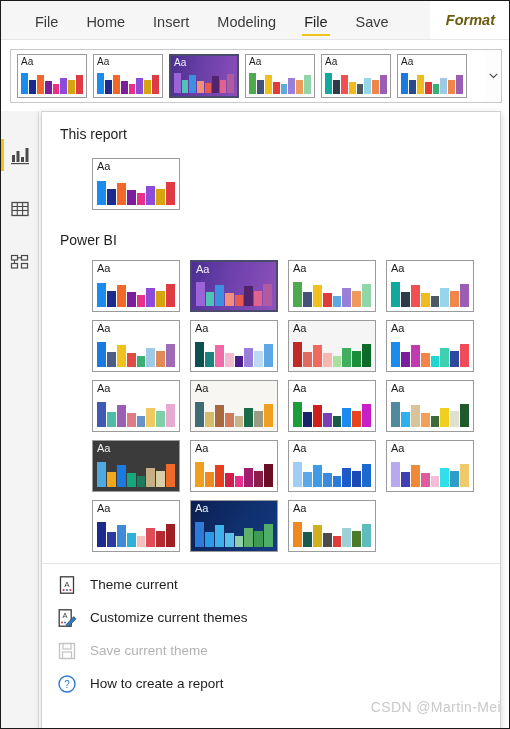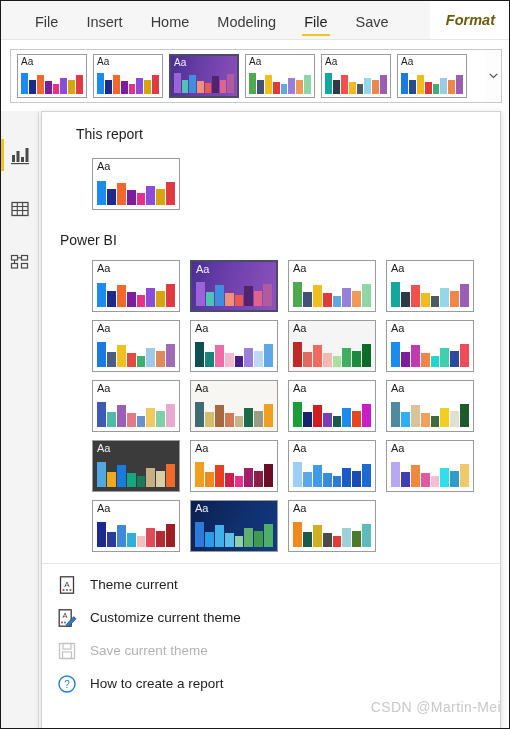--- a/index.html
+++ b/index.html
@@ -132,21 +132,21 @@
     width: 460px; height: 619px;
     background: #ffffff;
     border: 1px solid #d2d2d2;
     box-shadow: 0 2px 7px rgba(0,0,0,0.17);
     overflow: hidden;
   }
   .section-head {
     font-size: 14px; color: #1d1d1d;
     padding-left: 18px;
   }
-  #head-this { position: absolute; left: 16px; top: 14px; }
+  #head-this { position: absolute; left: 0; top: 14px; }
   #head-pbi  { position: absolute; left: 0; top: 120px; }
 
   #this-row { position: absolute; left: 50px; top: 46px; }
 
   #pbi-grid {
     position: absolute; left: 50px; top: 148px;
     display: grid;
     grid-template-columns: repeat(4, 88px);
     grid-column-gap: 10px;
     grid-row-gap: 8px;
@@ -186,22 +186,22 @@
     user-select: none;
   }
 </style>
 </head>
 <body>
 
 <div id="root">
 
   <div id="ribbon-tabs">
       <div class="tab">File</div>
+      <div class="tab">Home</div>
       <div class="tab">Insert</div>
-      <div class="tab">Home</div>
       <div class="tab">Modeling</div>
       <div class="tab active-view">File</div>
       <div class="tab">Save</div>
       <div class="tab format-tab" style="margin-left: auto; font-style: italic;">Format</div>
     </div>
 
   <div id="ribbon-strip">
     <div id="gallery-box">
         <div class="thumb strip-t" style="background: rgb(255, 255, 255);">
           <div class="aa" style="color: rgb(28, 28, 28);">Aa</div>
@@ -610,21 +610,21 @@
         <div class="menu-row">
           <span class="m-ico">
             <svg width="20" height="20" viewBox="0 0 20 20">
               <rect x="2.2" y="1.8" width="12" height="16.4" fill="none" stroke="#3b3b3b" stroke-width="1.3"></rect>
               <text x="8" y="10" text-anchor="middle" font-size="7.5" fill="#3b3b3b" font-family="Liberation Sans, sans-serif">A</text>
               <circle cx="5" cy="14.6" r="1" fill="#d13438"></circle>
               <circle cx="8" cy="14.6" r="1" fill="#2b7cd3"></circle>
               <path d="M9 16.8 L16.8 8.6 L19 10.8 L11.2 19 Z" fill="#2b7cd3" stroke="#3b3b3b" stroke-width="0.7"></path>
             </svg>
           </span>
-          <span class="m-label">Customize current theme</span>
+          <span class="m-label">Customize current themes</span>
         </div>
         <div class="menu-row disabled">
           <span class="m-ico">
             <svg width="20" height="20" viewBox="0 0 20 20">
               <rect x="2.5" y="2.5" width="15" height="15" fill="none" stroke="#c2c2c2" stroke-width="1.3"></rect>
               <rect x="6" y="2.5" width="8" height="5.5" fill="none" stroke="#c2c2c2" stroke-width="1.2"></rect>
               <rect x="5.5" y="11" width="9" height="6.5" fill="none" stroke="#c2c2c2" stroke-width="1.2"></rect>
             </svg>
           </span>
           <span class="m-label">Save current theme</span>

